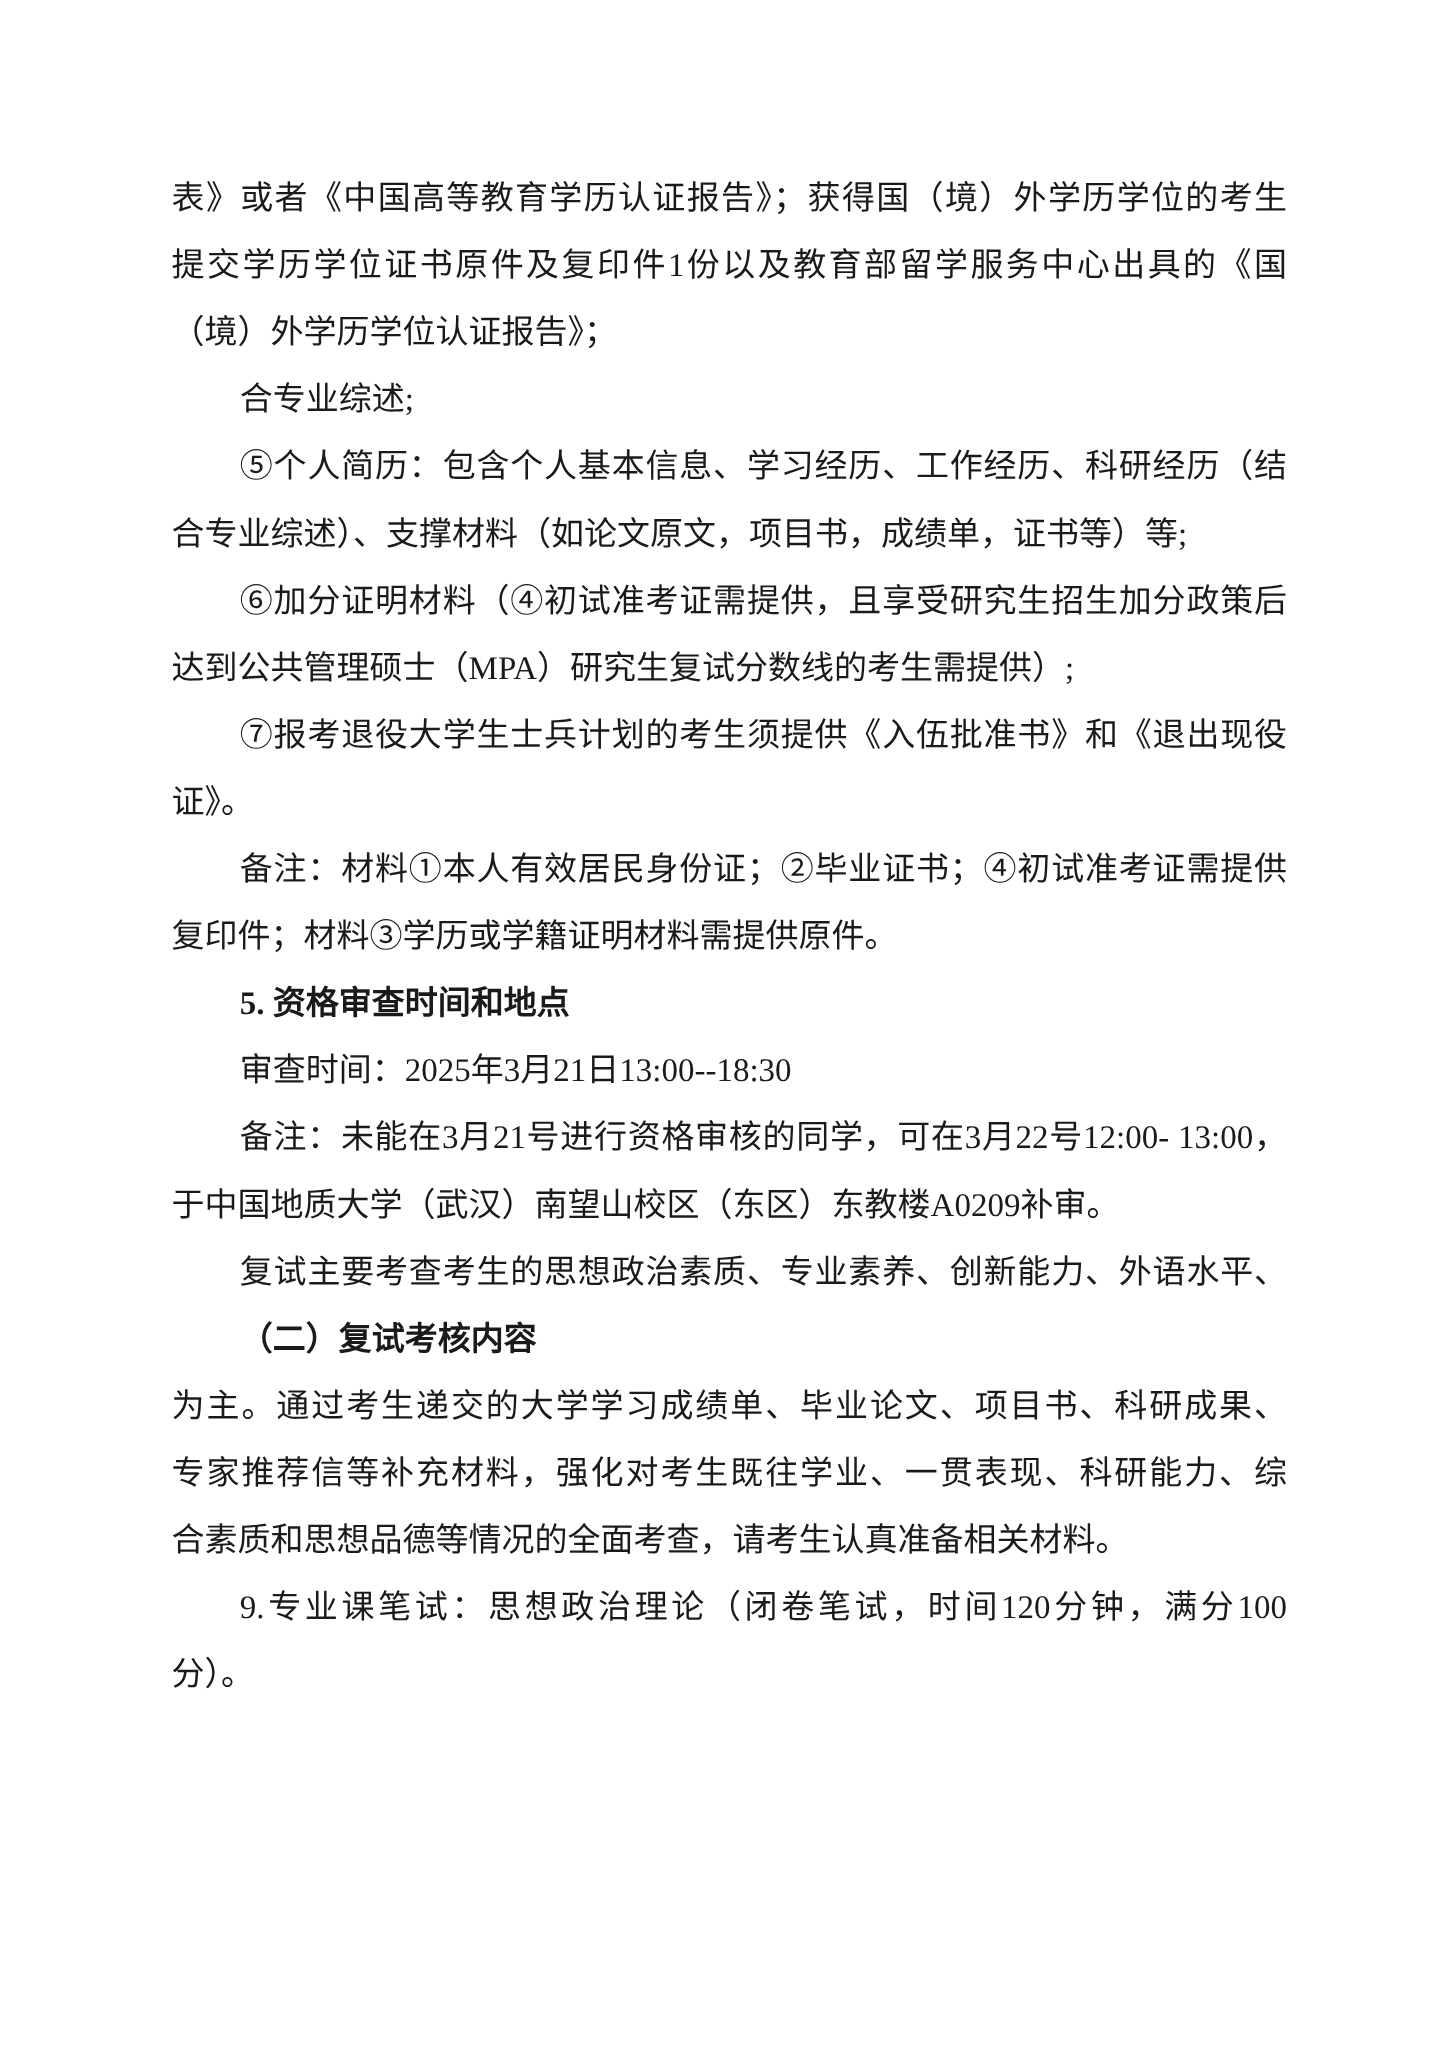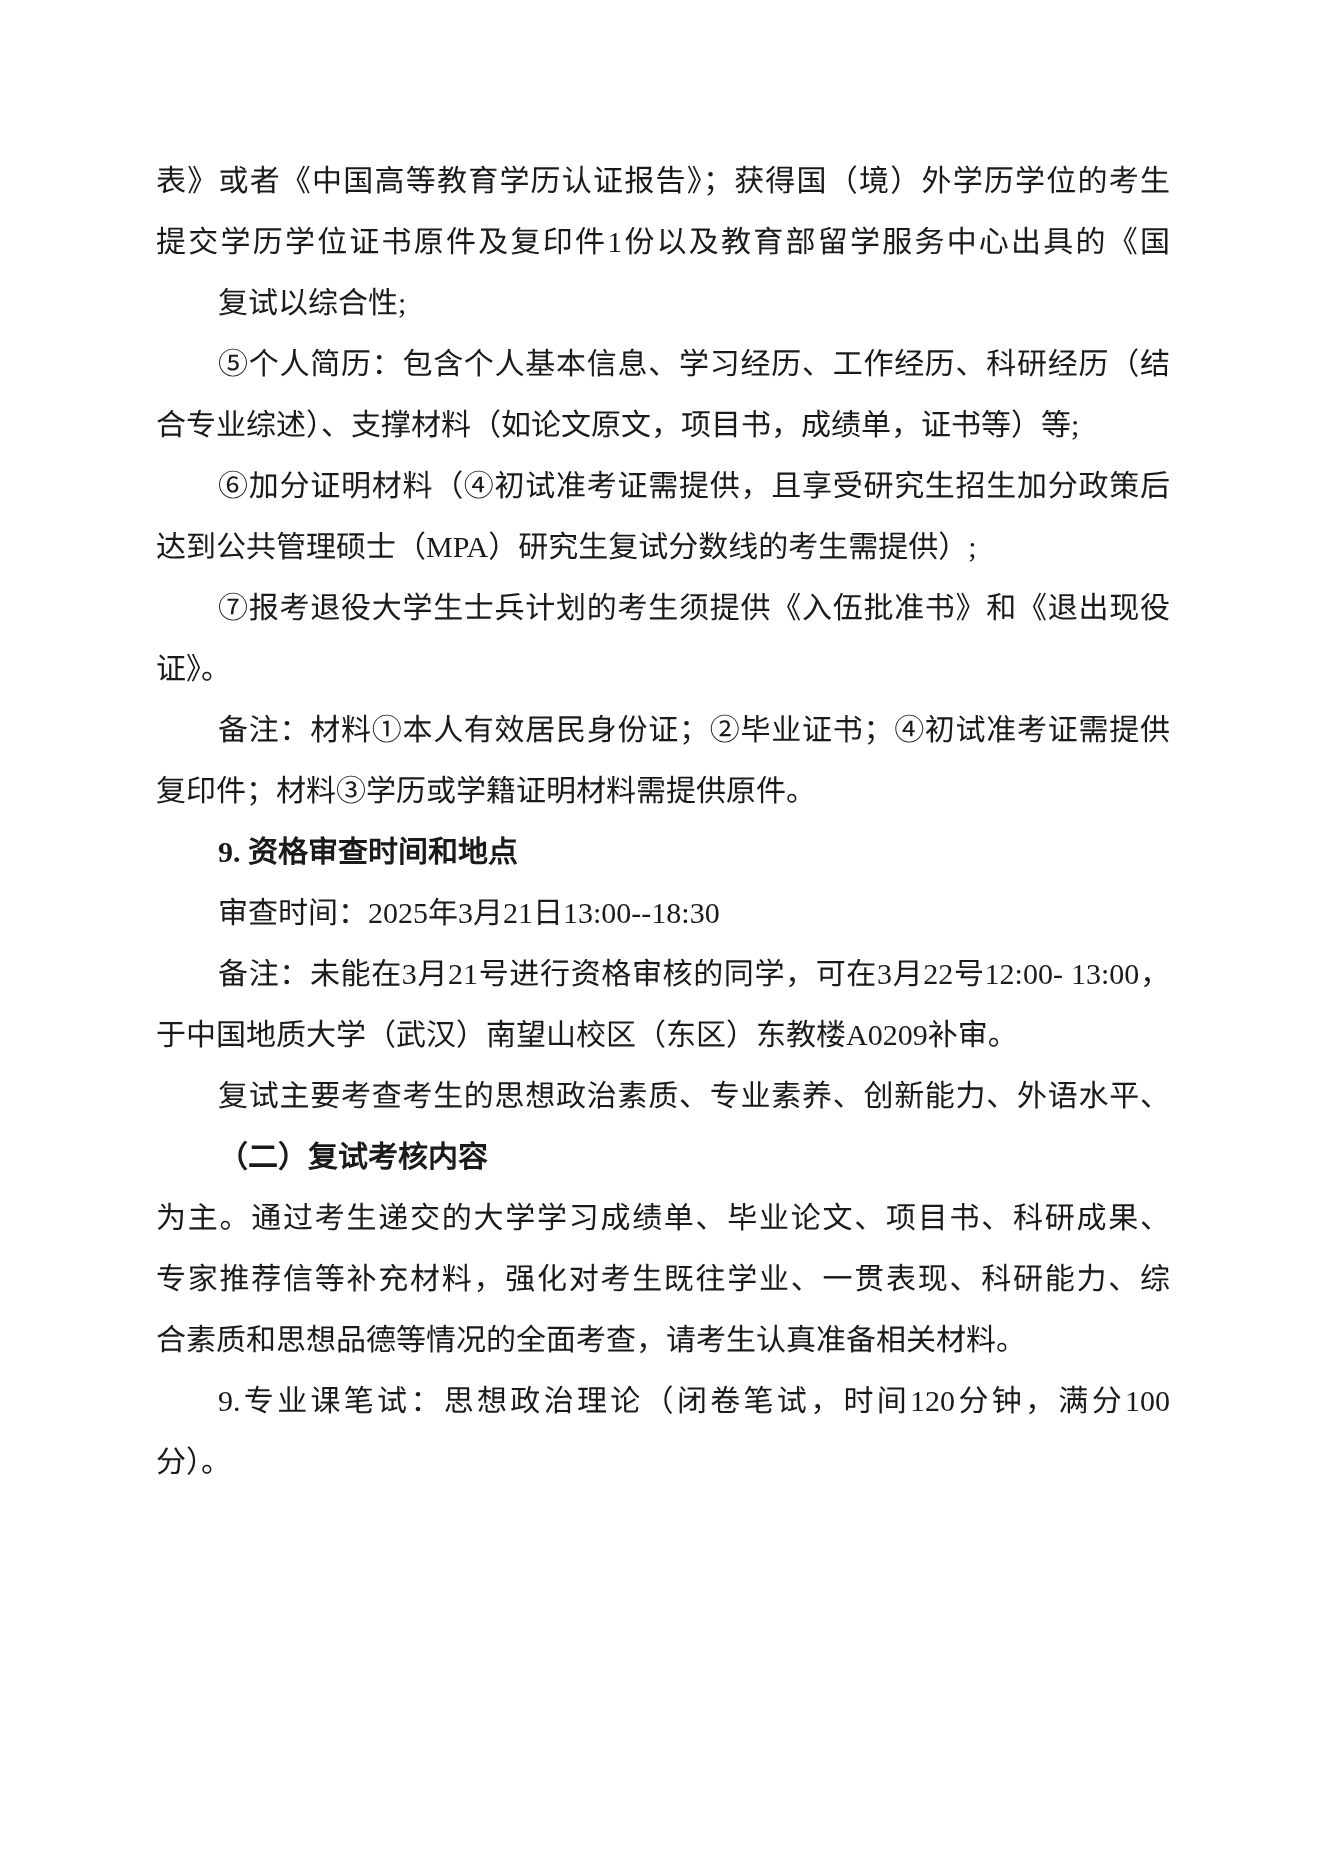--- a/index.html
+++ b/index.html
@@ -41,30 +41,31 @@
   .doc-line.bold {
     font-weight: bold;
   }
 </style>
 </head>
 <body>
 
 <div class="page">
   <div class="doc-line j">表》或者《中国高等教育学历认证报告》；获得国（境）外学历学位的考生</div>
   <div class="doc-line j">提交学历学位证书原件及复印件1份以及教育部留学服务中心出具的《国</div>
-  <div class="doc-line ind">复试以综合性;</div>
+  <div class="doc-line">（境）外学历学位认证报告》；</div>
+  <div class="doc-line ind">合专业综述;</div>
   <div class="doc-line ind j">⑤个人简历：包含个人基本信息、学习经历、工作经历、科研经历（结</div>
   <div class="doc-line">合专业综述）、支撑材料（如论文原文，项目书，成绩单，证书等）等;</div>
   <div class="doc-line ind j">⑥加分证明材料（④初试准考证需提供，且享受研究生招生加分政策后</div>
   <div class="doc-line">达到公共管理硕士（MPA）研究生复试分数线的考生需提供）;</div>
   <div class="doc-line ind j">⑦报考退役大学生士兵计划的考生须提供《入伍批准书》和《退出现役</div>
   <div class="doc-line">证》。</div>
   <div class="doc-line ind j">备注：材料①本人有效居民身份证；②毕业证书；④初试准考证需提供</div>
   <div class="doc-line">复印件；材料③学历或学籍证明材料需提供原件。</div>
-  <div class="doc-line ind bold">9. 资格审查时间和地点</div>
+  <div class="doc-line ind bold">5. 资格审查时间和地点</div>
   <div class="doc-line ind">审查时间：2025年3月21日13:00--18:30</div>
   <div class="doc-line ind j">备注：未能在3月21号进行资格审核的同学，可在3月22号12:00- 13:00，</div>
   <div class="doc-line">于中国地质大学（武汉）南望山校区（东区）东教楼A0209补审。</div>
   <div class="doc-line ind j">复试主要考查考生的思想政治素质、专业素养、创新能力、外语水平、</div>
   <div class="doc-line ind bold">（二）复试考核内容</div>
   <div class="doc-line j">为主。通过考生递交的大学学习成绩单、毕业论文、项目书、科研成果、</div>
   <div class="doc-line j">专家推荐信等补充材料，强化对考生既往学业、一贯表现、科研能力、综</div>
   <div class="doc-line">合素质和思想品德等情况的全面考查，请考生认真准备相关材料。</div>
   <div class="doc-line ind j">9.专业课笔试：思想政治理论（闭卷笔试，时间120分钟，满分100</div>
   <div class="doc-line">分）。</div>

